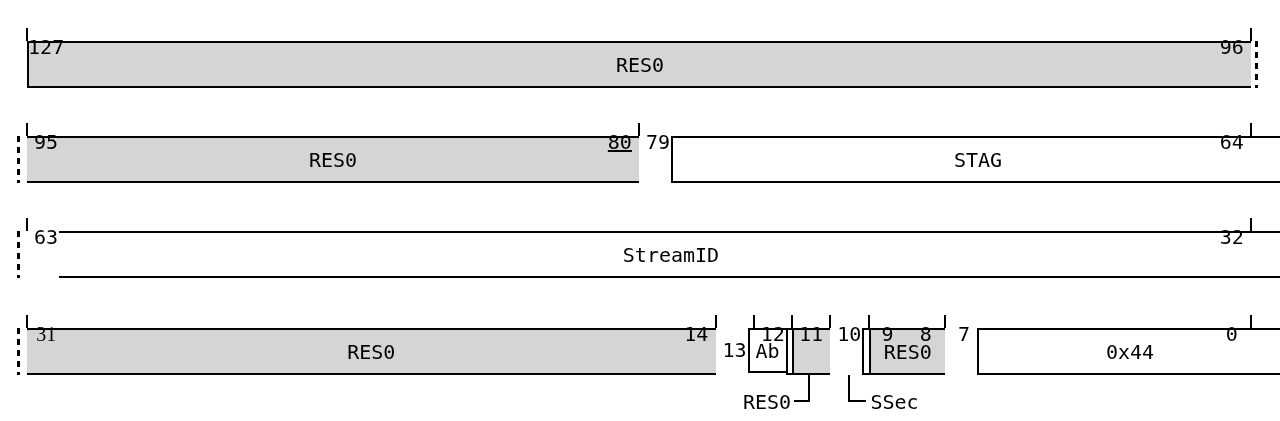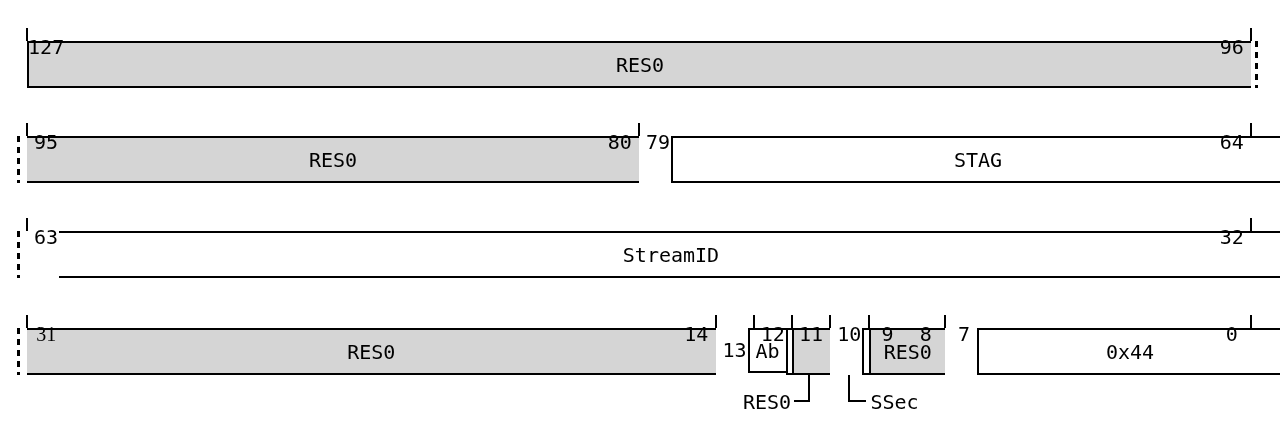--- a/index.html
+++ b/index.html
@@ -74,21 +74,21 @@
     <div class="tick" style="position: absolute; left: 1250px; top: 28px;"></div>
     <div class="bitnum" style="position: absolute; left: 46.125px; top: 13px;">127</div>
     <div class="bitnum" style="position: absolute; left: 1231.88px; top: 13px;">96</div>
     <div class="dash-edge" style="position: absolute; left: 17px; top: 136px; height: 47px;"></div>
     <div class="dash-edge" style="position: absolute; left: 1255px; top: 136px; height: 47px;"></div>
     <div class="field shaded" style="position: absolute; left: 27px; top: 136px; width: 612px; height: 47px;">
       <span class="field-label">RES0</span>
     </div>
     <div class="tick" style="position: absolute; left: 26px; top: 123px;"></div>
     <div class="bitnum" style="position: absolute; left: 46.125px; top: 108px;">95</div>
-    <div class="bitnum" style="position: absolute; left: 619.875px; top: 108px;">80</div>
+    <div class="bitnum" style="position: absolute; left: 619.875px; top: 108px; text-decoration: underline;">80</div>
     <div class="field plain sep" style="position: absolute; left: 639px; top: 136px; width: 612px; height: 47px;">
       <span class="field-label">STAG</span>
     </div>
     <div class="tick" style="position: absolute; left: 638px; top: 123px;"></div>
     <div class="tick" style="position: absolute; left: 1250px; top: 123px;"></div>
     <div class="bitnum" style="position: absolute; left: 658.125px; top: 108px;">79</div>
     <div class="bitnum" style="position: absolute; left: 1231.88px; top: 108px;">64</div>
     <div class="dash-edge" style="position: absolute; left: 17px; top: 231px; height: 47px;"></div>
     <div class="dash-edge" style="position: absolute; left: 1255px; top: 231px; height: 47px;"></div>
     <div class="field plain" style="position: absolute; left: 27px; top: 231px; width: 1224px; height: 47px;">

